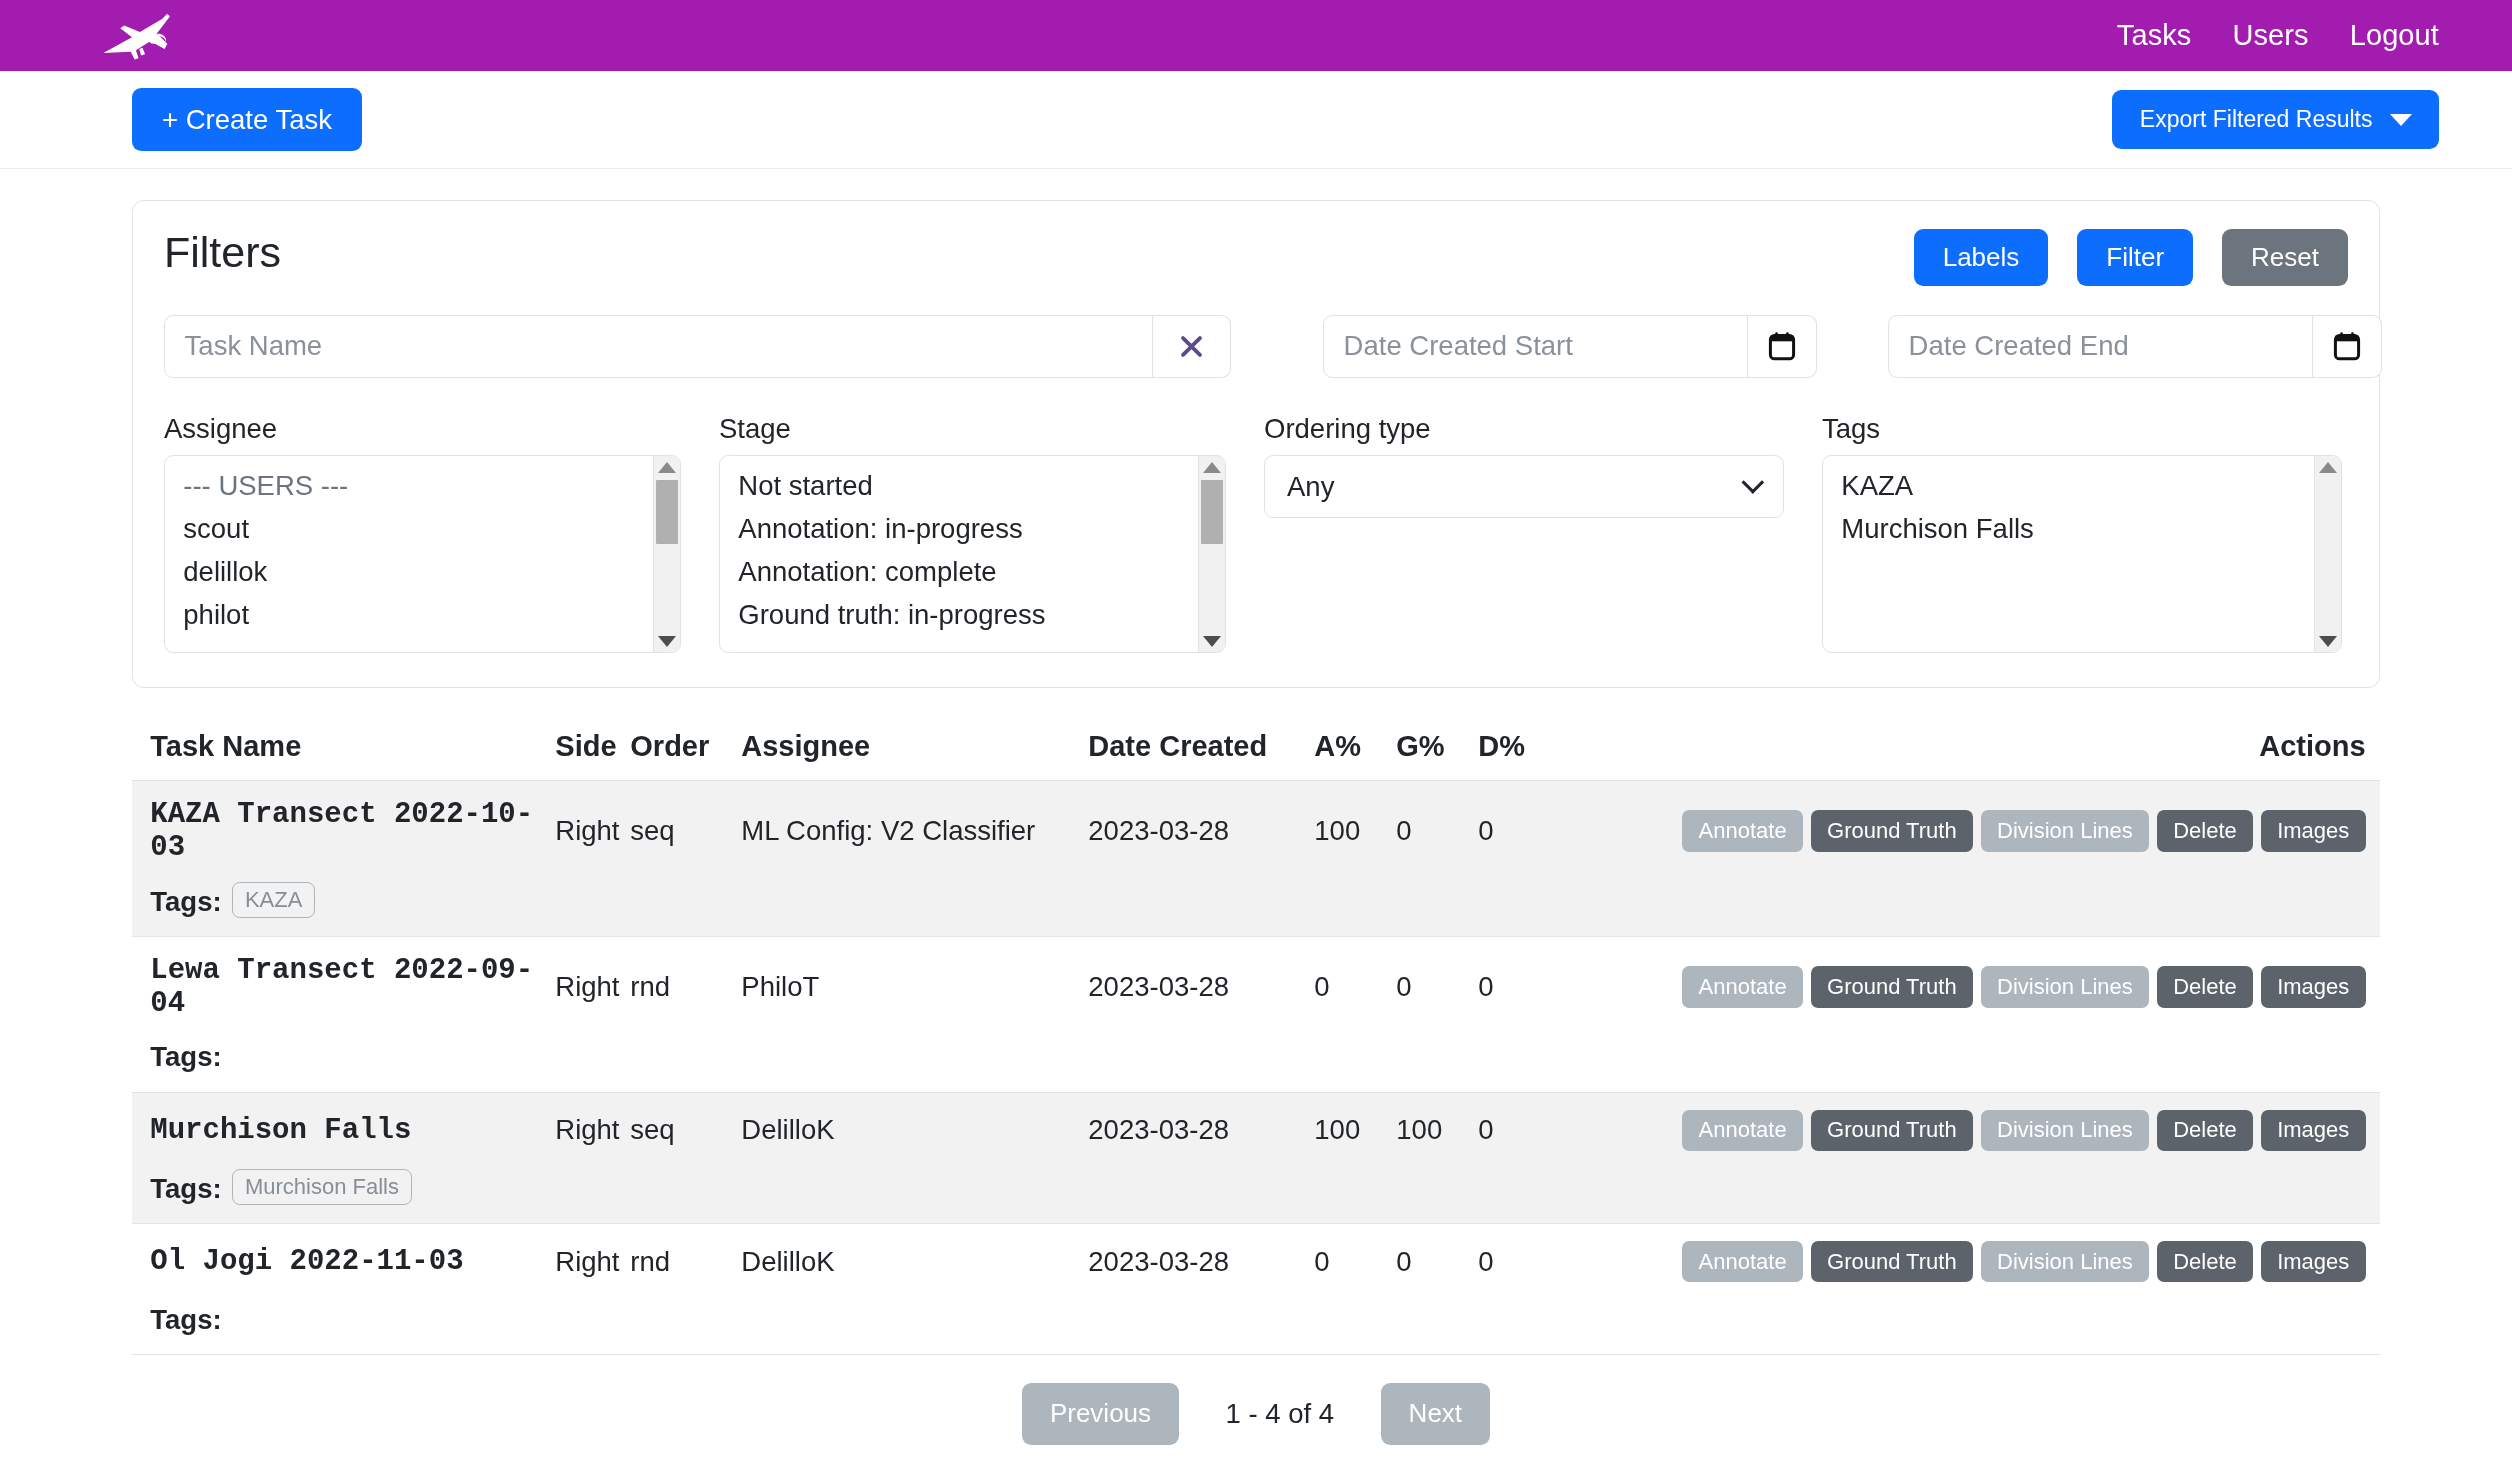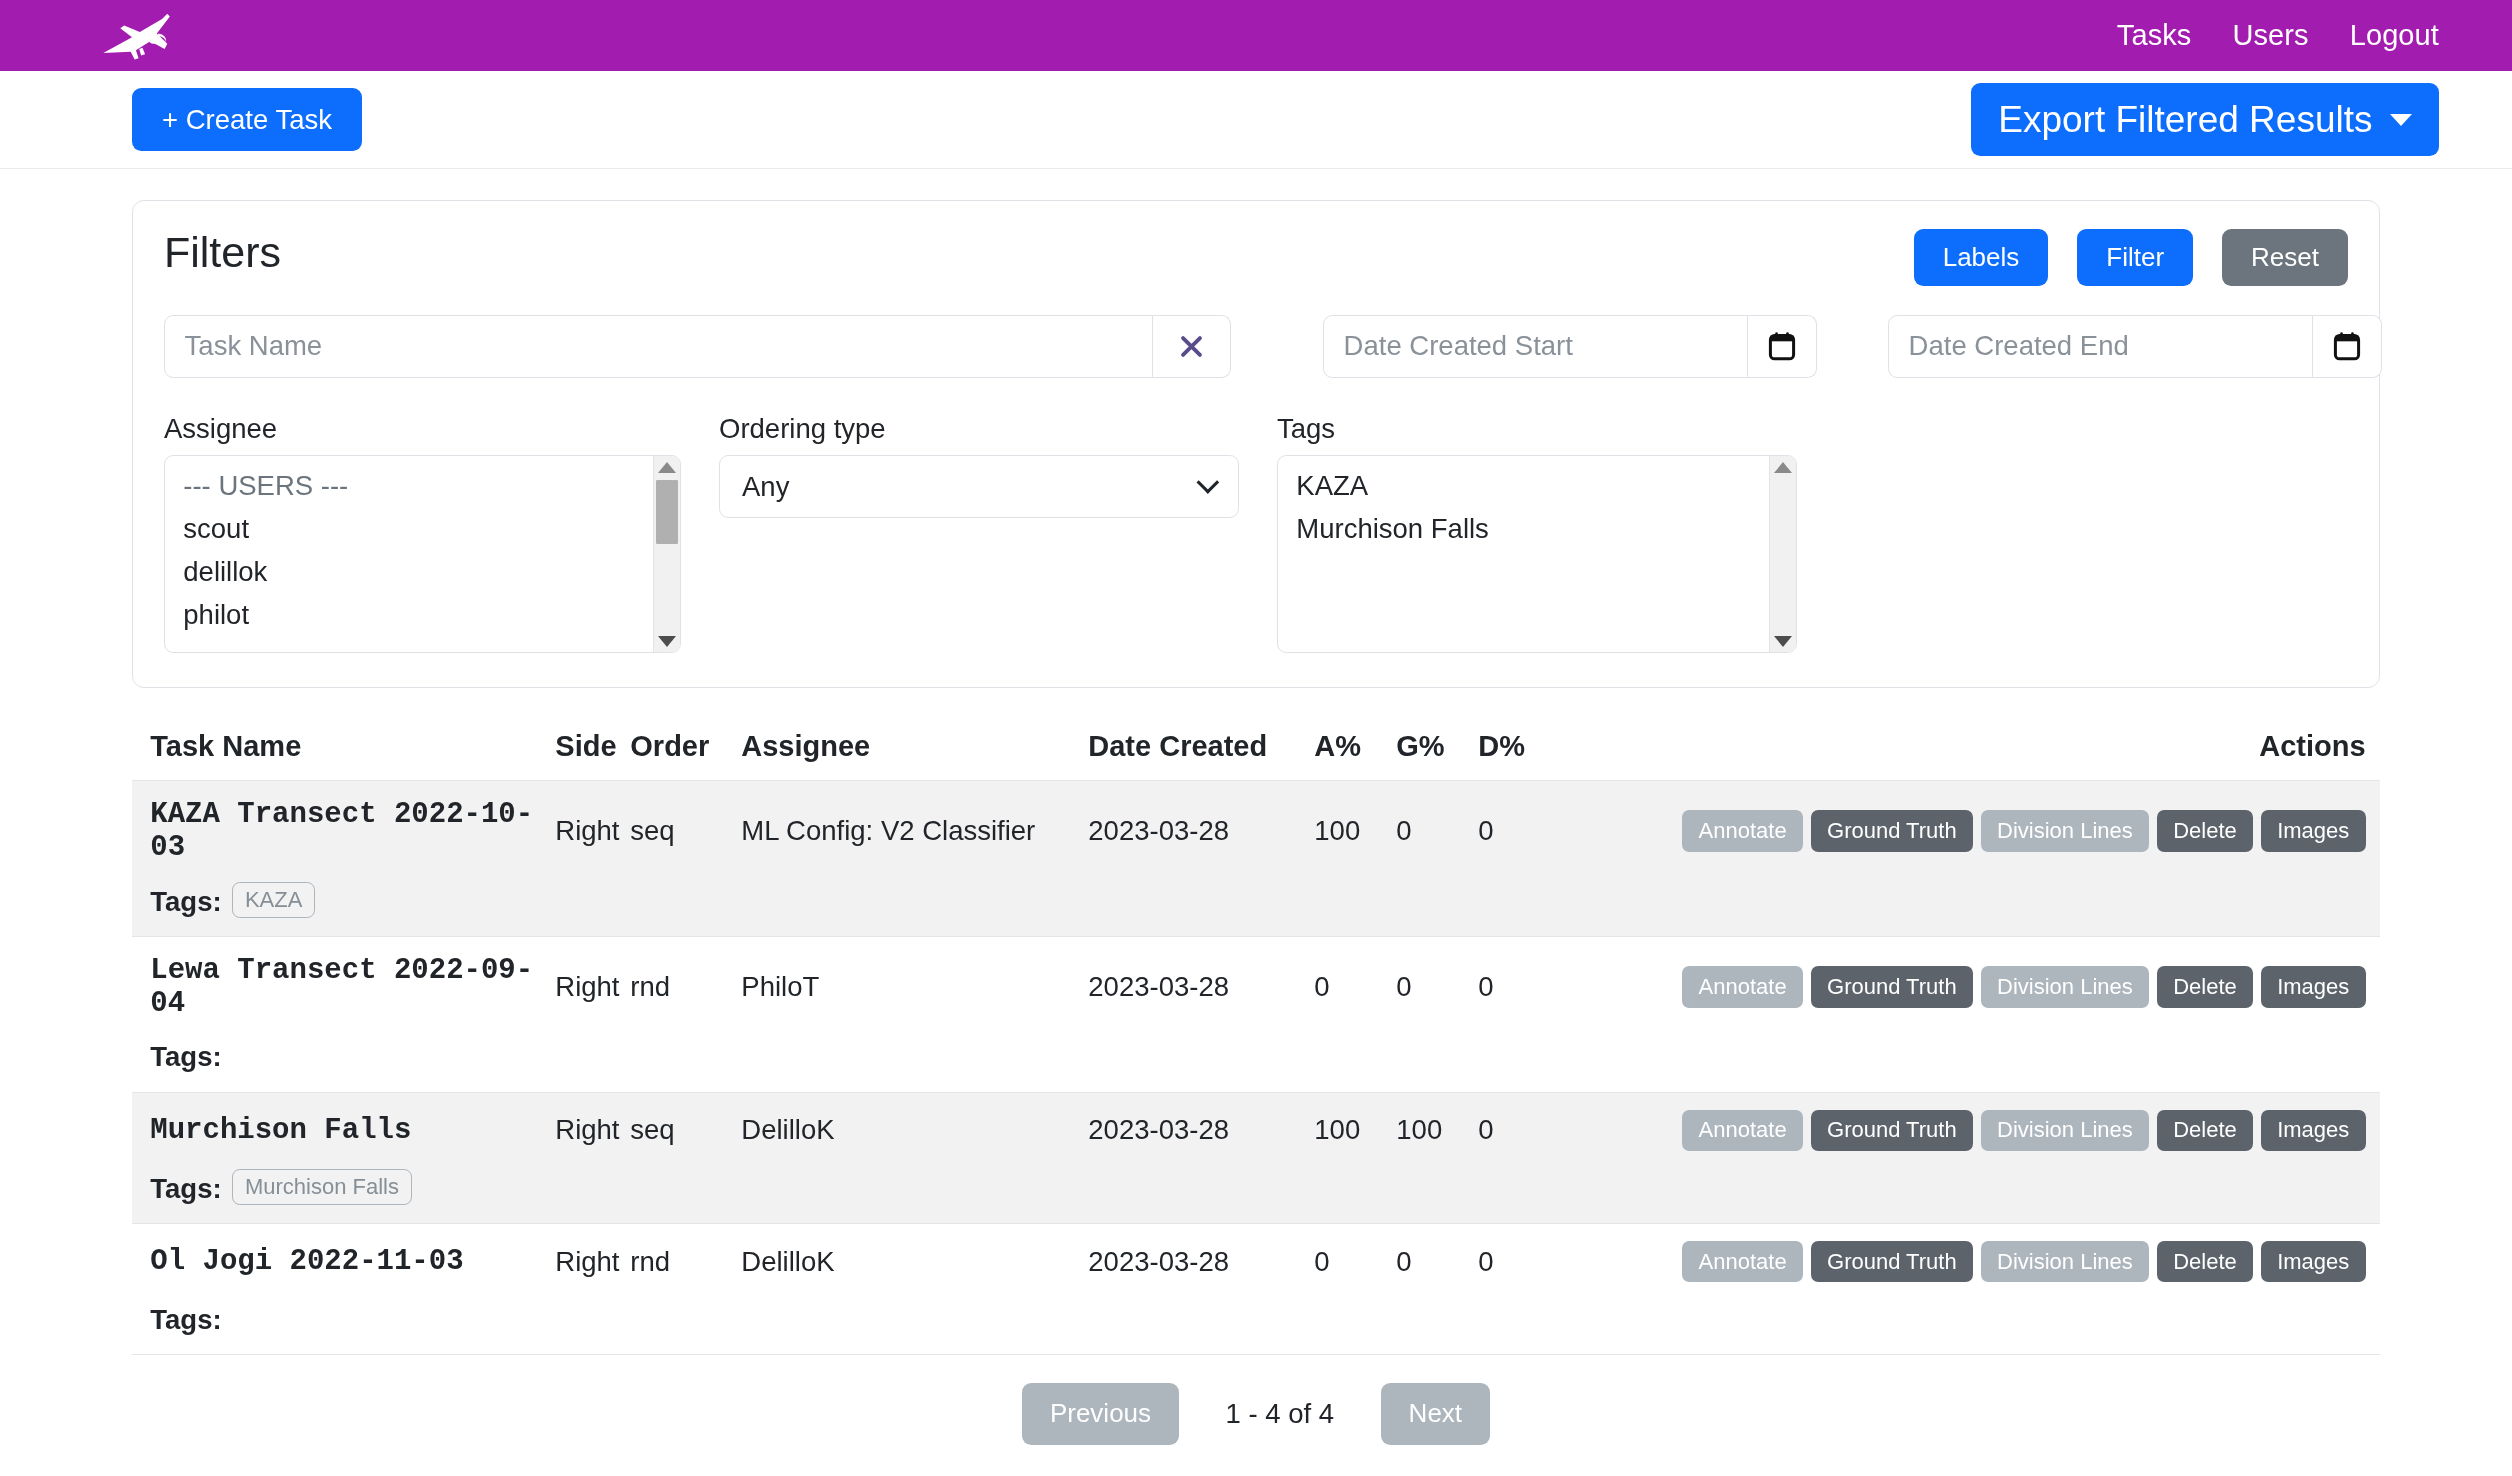--- a/index.html
+++ b/index.html
@@ -45,21 +45,21 @@
     border-radius:9.2px;
     font-family:"Liberation Sans", sans-serif;
     cursor:pointer;
     white-space:nowrap;
     line-height:1;
   }
   .btn-primary { background:#0d6efd; color:#ffffff; }
   .btn-secondary { background:#6c757d; color:#fff; }
   .btn-create { font-size:27.5px; padding:17.7px 30px; }
   .btn-export {
-    font-size:37px; padding:17.7px 27.5px;
+    font-size:23px; padding:17.7px 27.5px;
     margin-left:auto;
     display:flex; align-items:center; gap:17px;
   }
   .caret-down {
     width:0;height:0;
     border-left:11px solid transparent;
     border-right:11px solid transparent;
     border-top:12.4px solid #fff;
   }
 
@@ -355,20 +355,38 @@
           <div class="sbar">
             <div class="sb-arrow-up"></div>
             <div class="sb-track">
               <div class="sb-thumb"></div>
             </div>
             <div class="sb-arrow-down"></div>
           </div>
         </div>
       </div>
 
+      <div class="field">
+        <span class="field-label">Stage</span>
+        <div class="listbox stage-box">
+          <div class="listbox-items">
+            <div class="lb-item">Not started</div>
+            <div class="lb-item">Annotation: in-progress</div>
+            <div class="lb-item">Annotation: complete</div>
+            <div class="lb-item">Ground truth: in-progress</div>
+          </div>
+          <div class="sbar">
+            <div class="sb-arrow-up"></div>
+            <div class="sb-track">
+              <div class="sb-thumb"></div>
+            </div>
+            <div class="sb-arrow-down"></div>
+          </div>
+        </div>
+      </div>
 
       <div class="field">
         <span class="field-label">Ordering type</span>
         <div class="select-box">
           <span>Any</span>
           <span class="chev"></span>
         </div>
       </div>
 
       <div class="field">

